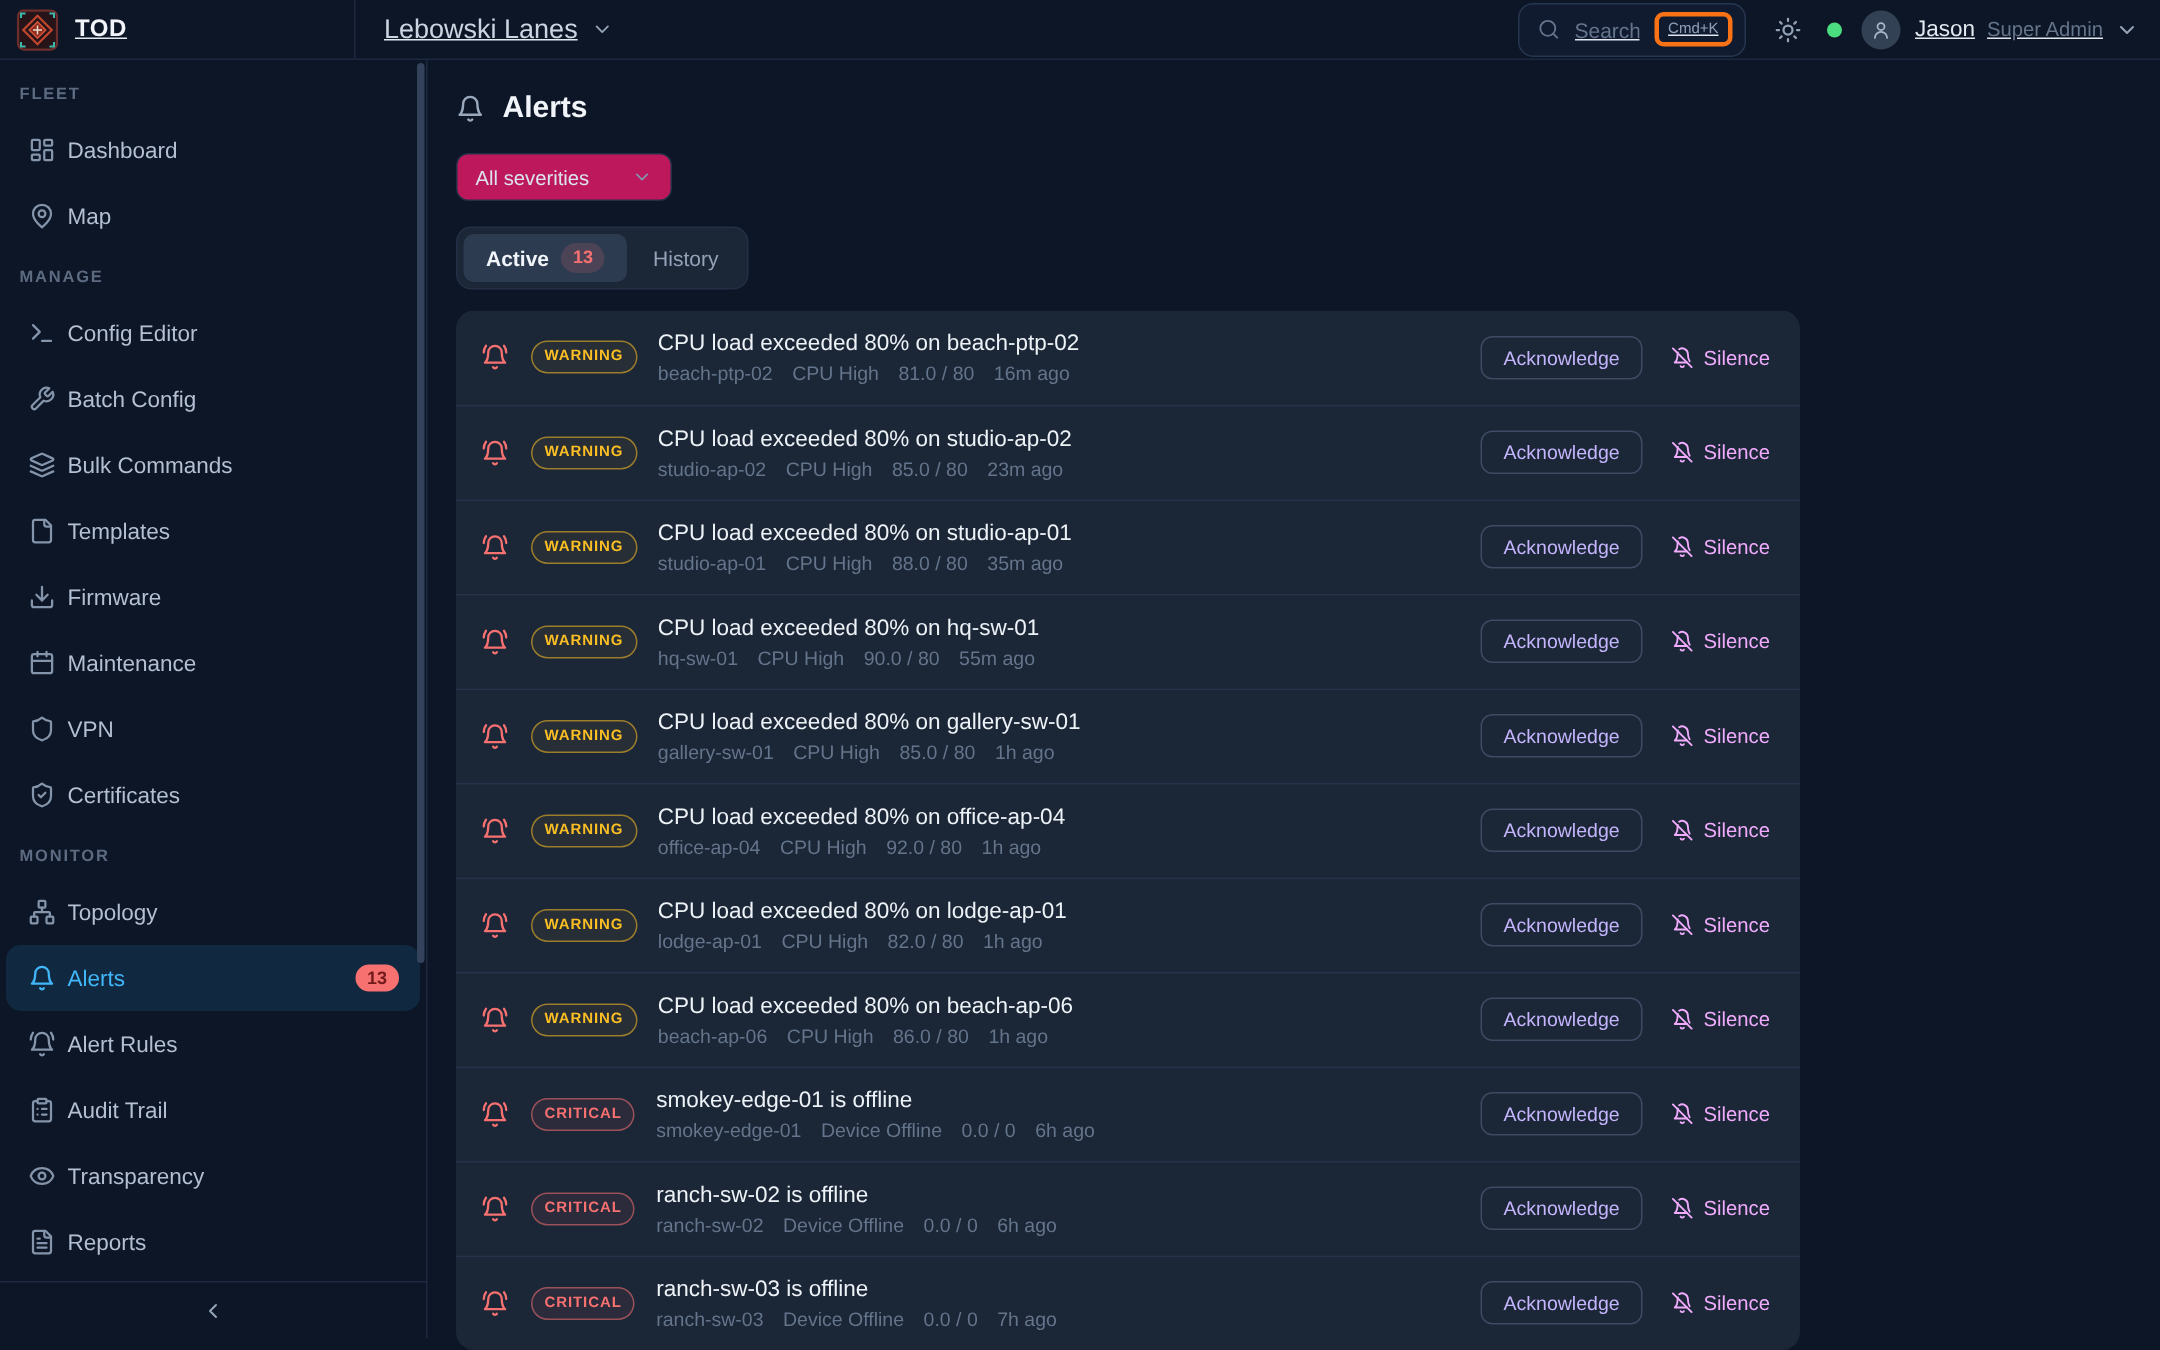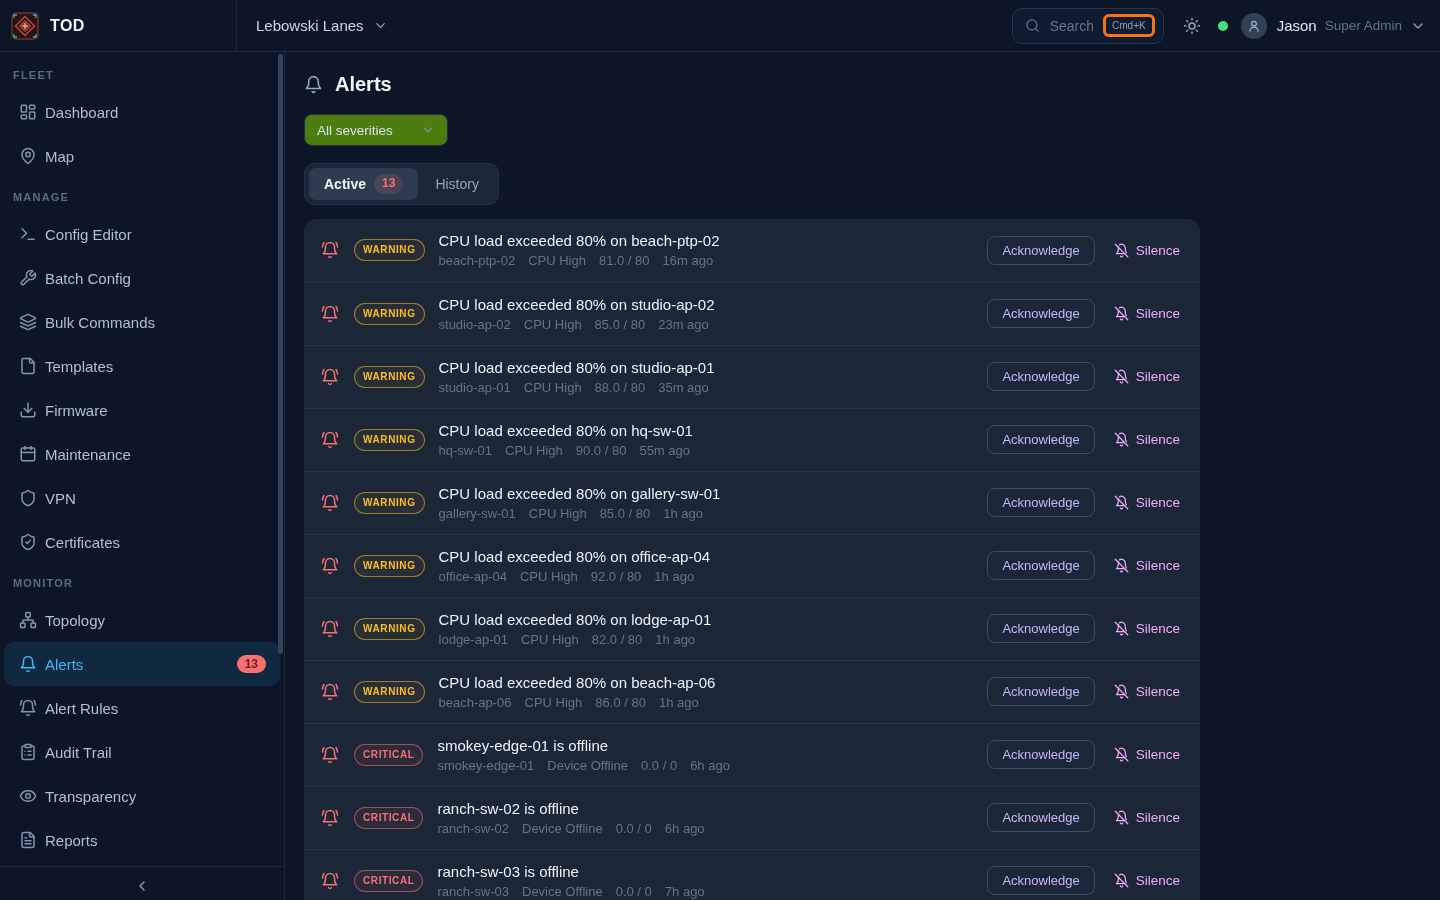--- a/index.html
+++ b/index.html
@@ -6,26 +6,26 @@
   html,body { margin:0; padding:0; }
   body {
     width:1440px; height:900px; overflow:hidden;
     background:#0d1626; color:#e2e8f0;
     font-family:"Liberation Sans", sans-serif;
   }
   .icon { display:inline-flex; flex:none; }
   .icon svg { width:100%; height:100%; display:block; }
 
   
-  .topbar { height:52px; display:flex; align-items:stretch; border-bottom:1px solid #1c2940; background:#0d1626; }
+  .topbar { height:40px; display:flex; align-items:stretch; border-bottom:1px solid #1c2940; background:#0d1626;text-decoration:underline; }
   .topbar-left { width:237px; border-right:1px solid #1c2940; display:flex; align-items:center; padding-left:11px; gap:11px; }
   .logo { width:28px; height:28px; }
   .app-title { font-size:16px; font-weight:700; letter-spacing:.4px; color:#f1f5f9; }
   .topbar-main { flex:1; display:flex; align-items:center; padding:0 14px 0 19px; }
-  .site-selector { display:flex; align-items:center; gap:9px; font-size:15px; font-weight:500; color:#cbd5e1; cursor:pointer; }
+  .site-selector { display:flex; align-items:center; gap:9px; font-size:18px; font-weight:500; color:#cbd5e1; cursor:pointer; }
   .site-selector .icon { width:15px; height:15px; color:#94a3b8; }
   .topbar-right { margin-left:auto; display:flex; align-items:center; }
   .search-box { width:152px; height:36px; border:1px solid #263650; background:#101b30; border-radius:10px; display:flex; align-items:center; padding:0 8px 0 12px; gap:8px; }
   .search-box .icon { width:15px; height:15px; color:#64748b; }
   .search-input { flex:1; min-width:0; background:transparent; border:none; outline:none; color:#cbd5e1; font-size:14px; font-family:inherit; }
   .search-input::placeholder { color:#64748b; }
   .kbd { border:3px solid #f97316; border-radius:6px; padding:3px 6px; font-size:10px; color:#8fa0b8; white-space:nowrap; }
   .theme-toggle { width:18px; height:18px; color:#94a3b8; margin-left:19px; cursor:pointer; }
   .status-dot { width:10px; height:10px; border-radius:50%; margin-left:17px; }
   .user-menu { display:flex; align-items:center; margin-left:13px; cursor:pointer;justify-content:space-between; }
@@ -49,21 +49,21 @@
   .nav-badge { margin-left:auto; background:#f87171; color:#701a1a; font-size:12px; font-weight:700; border-radius:999px; padding:3px 8px; line-height:1; }
   .sidebar-footer { height:38px; border-top:1px solid #1c2940; display:flex; align-items:center; justify-content:center; }
   .collapse-btn { width:16px; height:16px; color:#94a3b8; cursor:pointer; }
   .scroll-thumb { position:absolute; top:2px; right:1px; width:5px; height:600px; border-radius:3px; background:#35425c; }
 
   
   .content { flex:1; padding-left:19px; }
   .page-heading { display:flex; align-items:center; gap:12px; margin-top:18px; height:28px; }
   .page-heading .icon { width:19px; height:19px; color:#9aa8bd; }
   .page-title { font-size:20px; font-weight:700; color:#f1f5f9; }
-  .severity-select { margin-top:16px; width:144px; height:32px; display:flex; align-items:center; justify-content:space-between; padding:0 12px; background:#4d7c0f; border:1px solid #232f45; border-radius:8px; font-size:13.5px; color:#dbe3ee; cursor:pointer; }
+  .severity-select { margin-top:16px; width:144px; height:32px; display:flex; align-items:center; justify-content:space-between; padding:0 12px; background:#be185d; border:1px solid #232f45; border-radius:8px; font-size:13.5px; color:#dbe3ee; cursor:pointer; }
   .severity-select .icon { width:14px; height:14px; color:#8494ab; }
   .tabs { margin-top:17px; display:inline-flex; align-items:center; background:#1b2637; border:1px solid #232f45; border-radius:10px; padding:4px; gap:2px; }
   .tab { display:flex; align-items:center; gap:8px; padding:6px 15px; border-radius:7px; font-size:14px; color:#94a3b8; background:transparent; border:none; font-family:inherit; cursor:pointer; }
   .tab.active { background:#2d3b51; color:#f1f5f9; font-weight:600; }
   .tab-badge { background:rgba(248,113,113,.16); color:#f87171; font-size:12px; font-weight:700; padding:2px 8px; border-radius:999px; line-height:1.3; }
 
   .panel { margin-top:14px; width:896px; border-radius:12px; overflow:hidden; }
   .alert-row { height:63px; display:flex; align-items:center; padding:0 20px 0 17px; background:#1b2637; }
   .alert-row + .alert-row, .clipped-row { border-top:1px solid #26334a; }
   .alert-bell { width:18px; height:18px; color:#f87171; }

